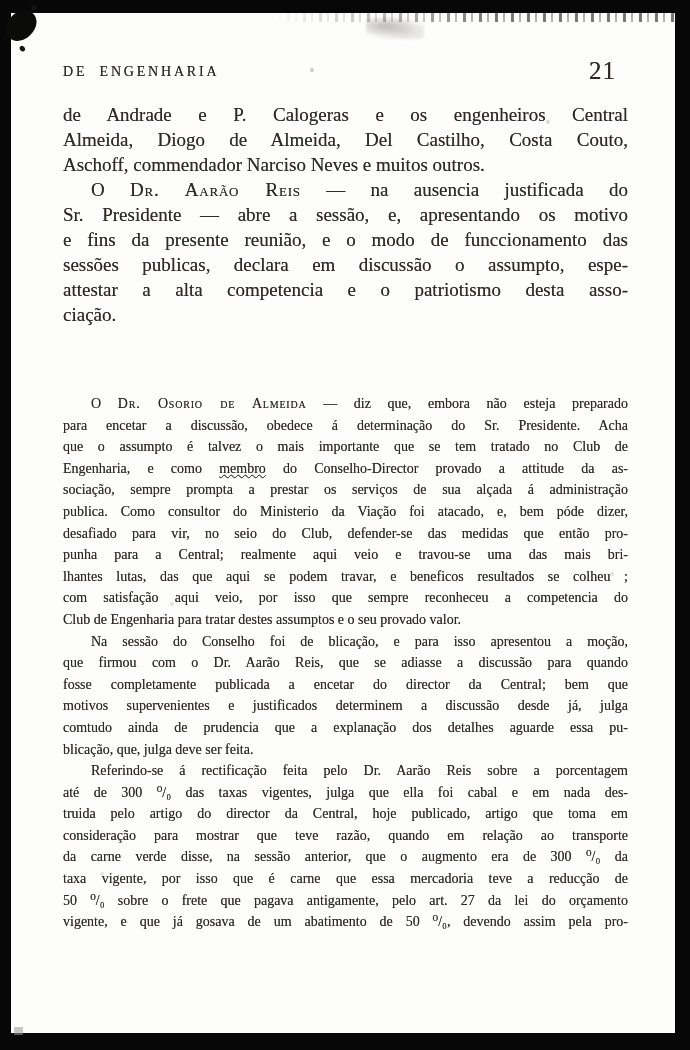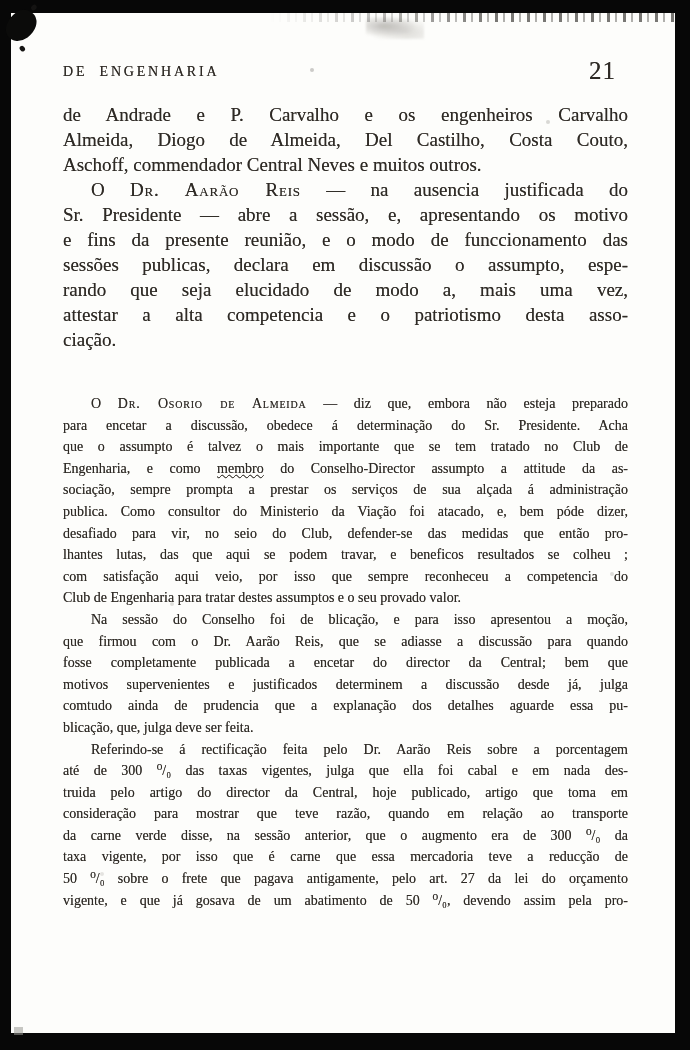--- a/index.html
+++ b/index.html
@@ -129,44 +129,44 @@
   <div class="pencil-smudge"></div>
   <div class="specks"></div>
 
   <div class="running-head">
     <span class="head-title">DE ENGENHARIA</span>
     <span class="page-num">21</span>
   </div>
 
   <div class="text-block large">
       <div class="para">
-        <div class="line">de Andrade e P. Carvalho e os engenheiros Carvalho</div>
+        <div class="line">de Andrade e P. Calogeras e os engenheiros Central</div>
         <div class="line">Almeida, Diogo de Almeida, Del Castilho, Costa Couto,</div>
-        <div class="line lastline">Aschoff, commendador Central Neves e muitos outros.</div>
+        <div class="line lastline">Aschoff, commendador Narciso Neves e muitos outros.</div>
       </div>
       <div class="para indent">
         <div class="line"><span>O </span><span class="sc">Dr. Aarão Reis</span><span> — na ausencia justificada do</span></div>
         <div class="line">Sr. Presidente — abre a sessão, e, apresentando os motivo</div>
         <div class="line">e fins da presente reunião, e o modo de funccionamento das</div>
         <div class="line">sessões publicas, declara em discussão o assumpto, espe-</div>
-        <div class="line">rando que seja elucidado de modo a, mais uma vez,</div>
         <div class="line">attestar a alta competencia e o patriotismo desta asso-</div>
         <div class="line lastline">ciação.</div>
       </div>
     </div>
 
   <div class="text-block small">
       <div class="para indent">
         <div class="line"><span>O </span><span class="sc">Dr. Osorio de Almeida</span><span> — diz que, embora não esteja preparado</span></div>
         <div class="line">para encetar a discussão, obedece á determinação do Sr. Presidente. Acha</div>
         <div class="line">que o assumpto é talvez o mais importante que se tem tratado no Club de</div>
-        <div class="line"><span>Engenharia, e como </span><span class="smudge">membro</span><span> do Conselho-Director assumpto a attitude da as-</span></div>
+        <div class="line"><span>Engenharia, e como </span><span class="smudge">membro</span><span> do Conselho-Director provado a attitude da as-</span></div>
         <div class="line">sociação, sempre prompta a prestar os serviços de sua alçada á administração</div>
         <div class="line">publica. Como consultor do Ministerio da Viação foi atacado, e, bem póde dizer,</div>
         <div class="line">desafiado para vir, no seio do Club, defender-se das medidas que então pro-</div>
+        <div class="line">punha para a Central; realmente aqui veio e travou-se uma das mais bri-</div>
         <div class="line">lhantes lutas, das que aqui se podem travar, e beneficos resultados se colheu ;</div>
         <div class="line">com satisfação aqui veio, por isso que sempre reconheceu a competencia do</div>
         <div class="line lastline">Club de Engenharia para tratar destes assumptos e o seu provado valor.</div>
       </div>
       <div class="para indent">
         <div class="line">Na sessão do Conselho foi de blicação, e para isso apresentou a moção,</div>
         <div class="line">que firmou com o Dr. Aarão Reis, que se adiasse a discussão para quando</div>
         <div class="line">fosse completamente publicada a encetar do director da Central; bem que</div>
         <div class="line">motivos supervenientes e justificados determinem a discussão desde já, julga</div>
         <div class="line">comtudo ainda de prudencia que a explanação dos detalhes aguarde essa pu-</div>

